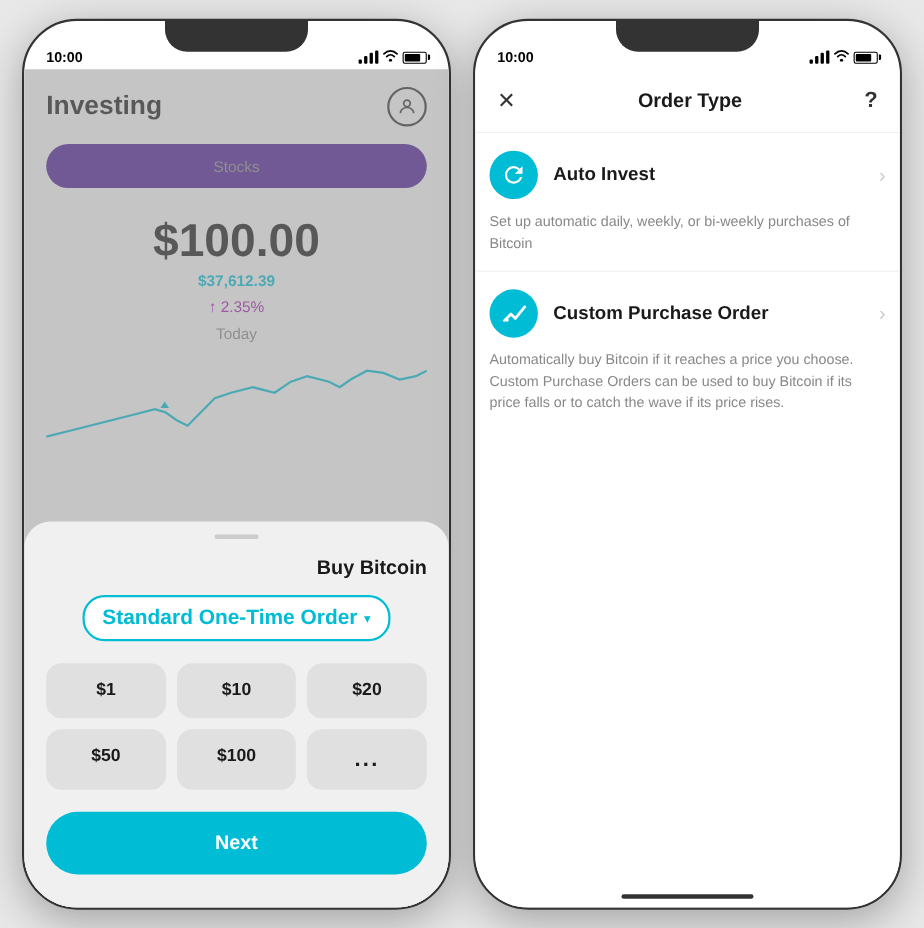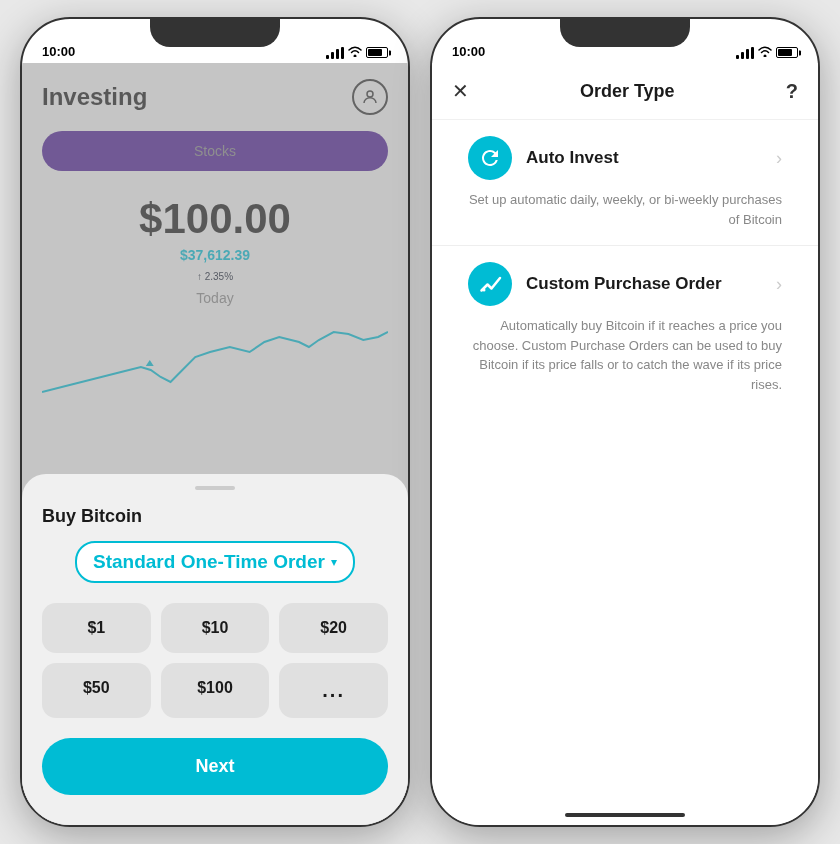--- a/index.html
+++ b/index.html
@@ -204,22 +204,22 @@
       flex-direction: column;
     }
 
     .btc-price {
       color: #00bcd4;
       font-size: 14px;
       font-weight: 600;
     }
 
     .price-change {
-      color: #0f172a;
-      font-size: 10px;
+      color: #a21caf;
+      font-size: 14px;
       font-weight: 500;
     }
 
     .price-period {
       color: #888;
       font-size: 14px;
     }
 
     
     .chart-area {
@@ -253,21 +253,21 @@
 
     .modal-handle {
       width: 40px;
       height: 4px;
       background: #ccc;
       border-radius: 2px;
       margin: 0 auto 16px;
     }
 
     .modal-title {
-      text-align: left;
+      text-align: right;
       font-size: 18px;
       font-weight: 700;
       color: #1a1a1a;
       margin-bottom: 14px;
     }
 
     .order-type-btn {
       display: flex;
       align-items: center;
       justify-content: center;
@@ -366,22 +366,21 @@
     }
 
     .help-btn {
       font-size: 20px;
       color: #333;
       font-weight: 700;
     }
 
     
     .order-option {
-      padding: 16px 36px;
-      text-align: right;
+      padding: 16px 13px;
     }
 
     .order-option-header {
       display: flex;
       align-items: center;
       justify-content: space-between;
     }
 
     .order-option-left {
       display: flex;

